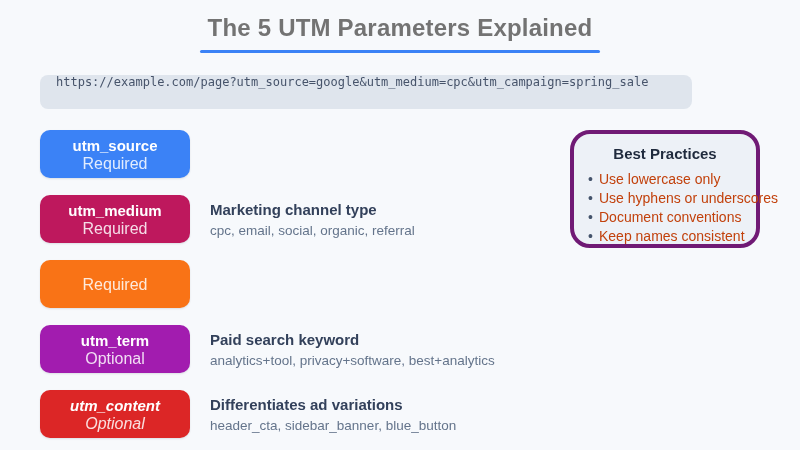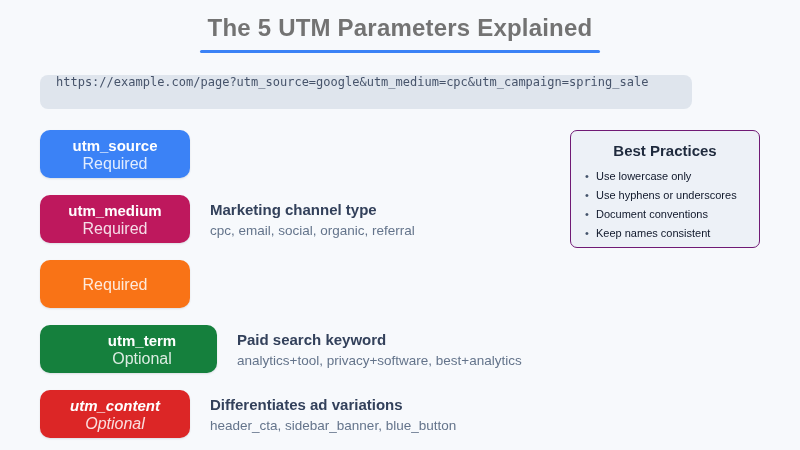--- a/index.html
+++ b/index.html
@@ -98,38 +98,38 @@
     line-height: 17px;
     margin-top: 3px;
   }
 
   .best-panel {
     position: absolute;
     left: 570px; top: 130px;
     width: 190px; height: 118px;
     box-sizing: border-box;
     background: #edf1f7;
-    border: 1px solid #701a75;
-    border-radius: 7px;
+    border: 4px solid #701a75;
+    border-radius: 20px;
     padding: 11px 14px 10px 14px;
   }
   .best-title {
     text-align: center;
     font-size: 15px;
     font-weight: 700;
     color: #1f2a3d;
     margin: 0 0 8px 0;
   }
   .best-list {
     list-style: none;
     margin: 0; padding: 0;
   }
   .best-list li {
-    font-size: 11px;
-    color: #0f172a;
+    font-size: 14px;
+    color: #c2410c;
     line-height: 19px;
     padding-left: 11px;
     position: relative;
     white-space: nowrap;
   }
   .best-list li::before {
     content: "\2022";
     position: absolute;
     left: 0;
     color: #44536b;
@@ -165,21 +165,21 @@
     </div>
   </div>
 
   <div class="param-row">
     <div class="param-badge" style="background-color: rgb(249, 115, 22);">
       <span class="badge-req">Required</span>
     </div>
   </div>
 
   <div class="param-row">
-    <div class="param-badge" style="background-color: #15803d; padding-left: 27px;">
+    <div class="param-badge" style="background-color: #a21caf;">
       <span class="badge-name">utm_term</span>
       <span class="badge-req">Optional</span>
     </div>
     <div class="param-desc">
       <span class="desc-title">Paid search keyword</span>
       <span class="desc-examples">analytics+tool, privacy+software, best+analytics</span>
     </div>
   </div>
 
   <div class="param-row">

